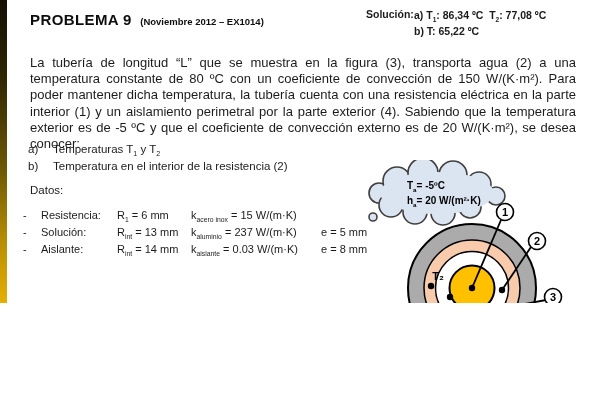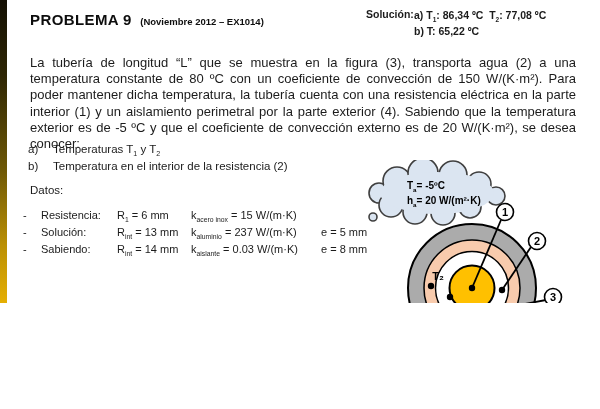--- a/index.html
+++ b/index.html
@@ -75,21 +75,21 @@
     <span>k<sub>acero inox</sub> = 15 W/(m·K)</span>
     <span></span>
 
     <span>-</span>
     <span>Solución:</span>
     <span>R<sub>int</sub> = 13 mm</span>
     <span>k<sub>aluminio</sub> = 237 W/(m·K)</span>
     <span>e = 5 mm</span>
 
     <span>-</span>
-    <span>Sabiendo:</span>
+    <span>Aislante:</span>
     <span>R<sub>int</sub> = 14 mm</span>
     <span>k<sub>aislante</sub> = 0.03 W/(m·K)</span>
     <span>e = 8 mm</span>
   </div>
 
   <svg class="fig" viewBox="0 0 235 205" xmlns="http://www.w3.org/2000/svg">
 
     <g stroke="#3f3f3f" stroke-width="1.6" fill="#dbe5f1">
       <circle cx="14" cy="33" r="10"></circle>
       <circle cx="32" cy="21" r="14"></circle>

